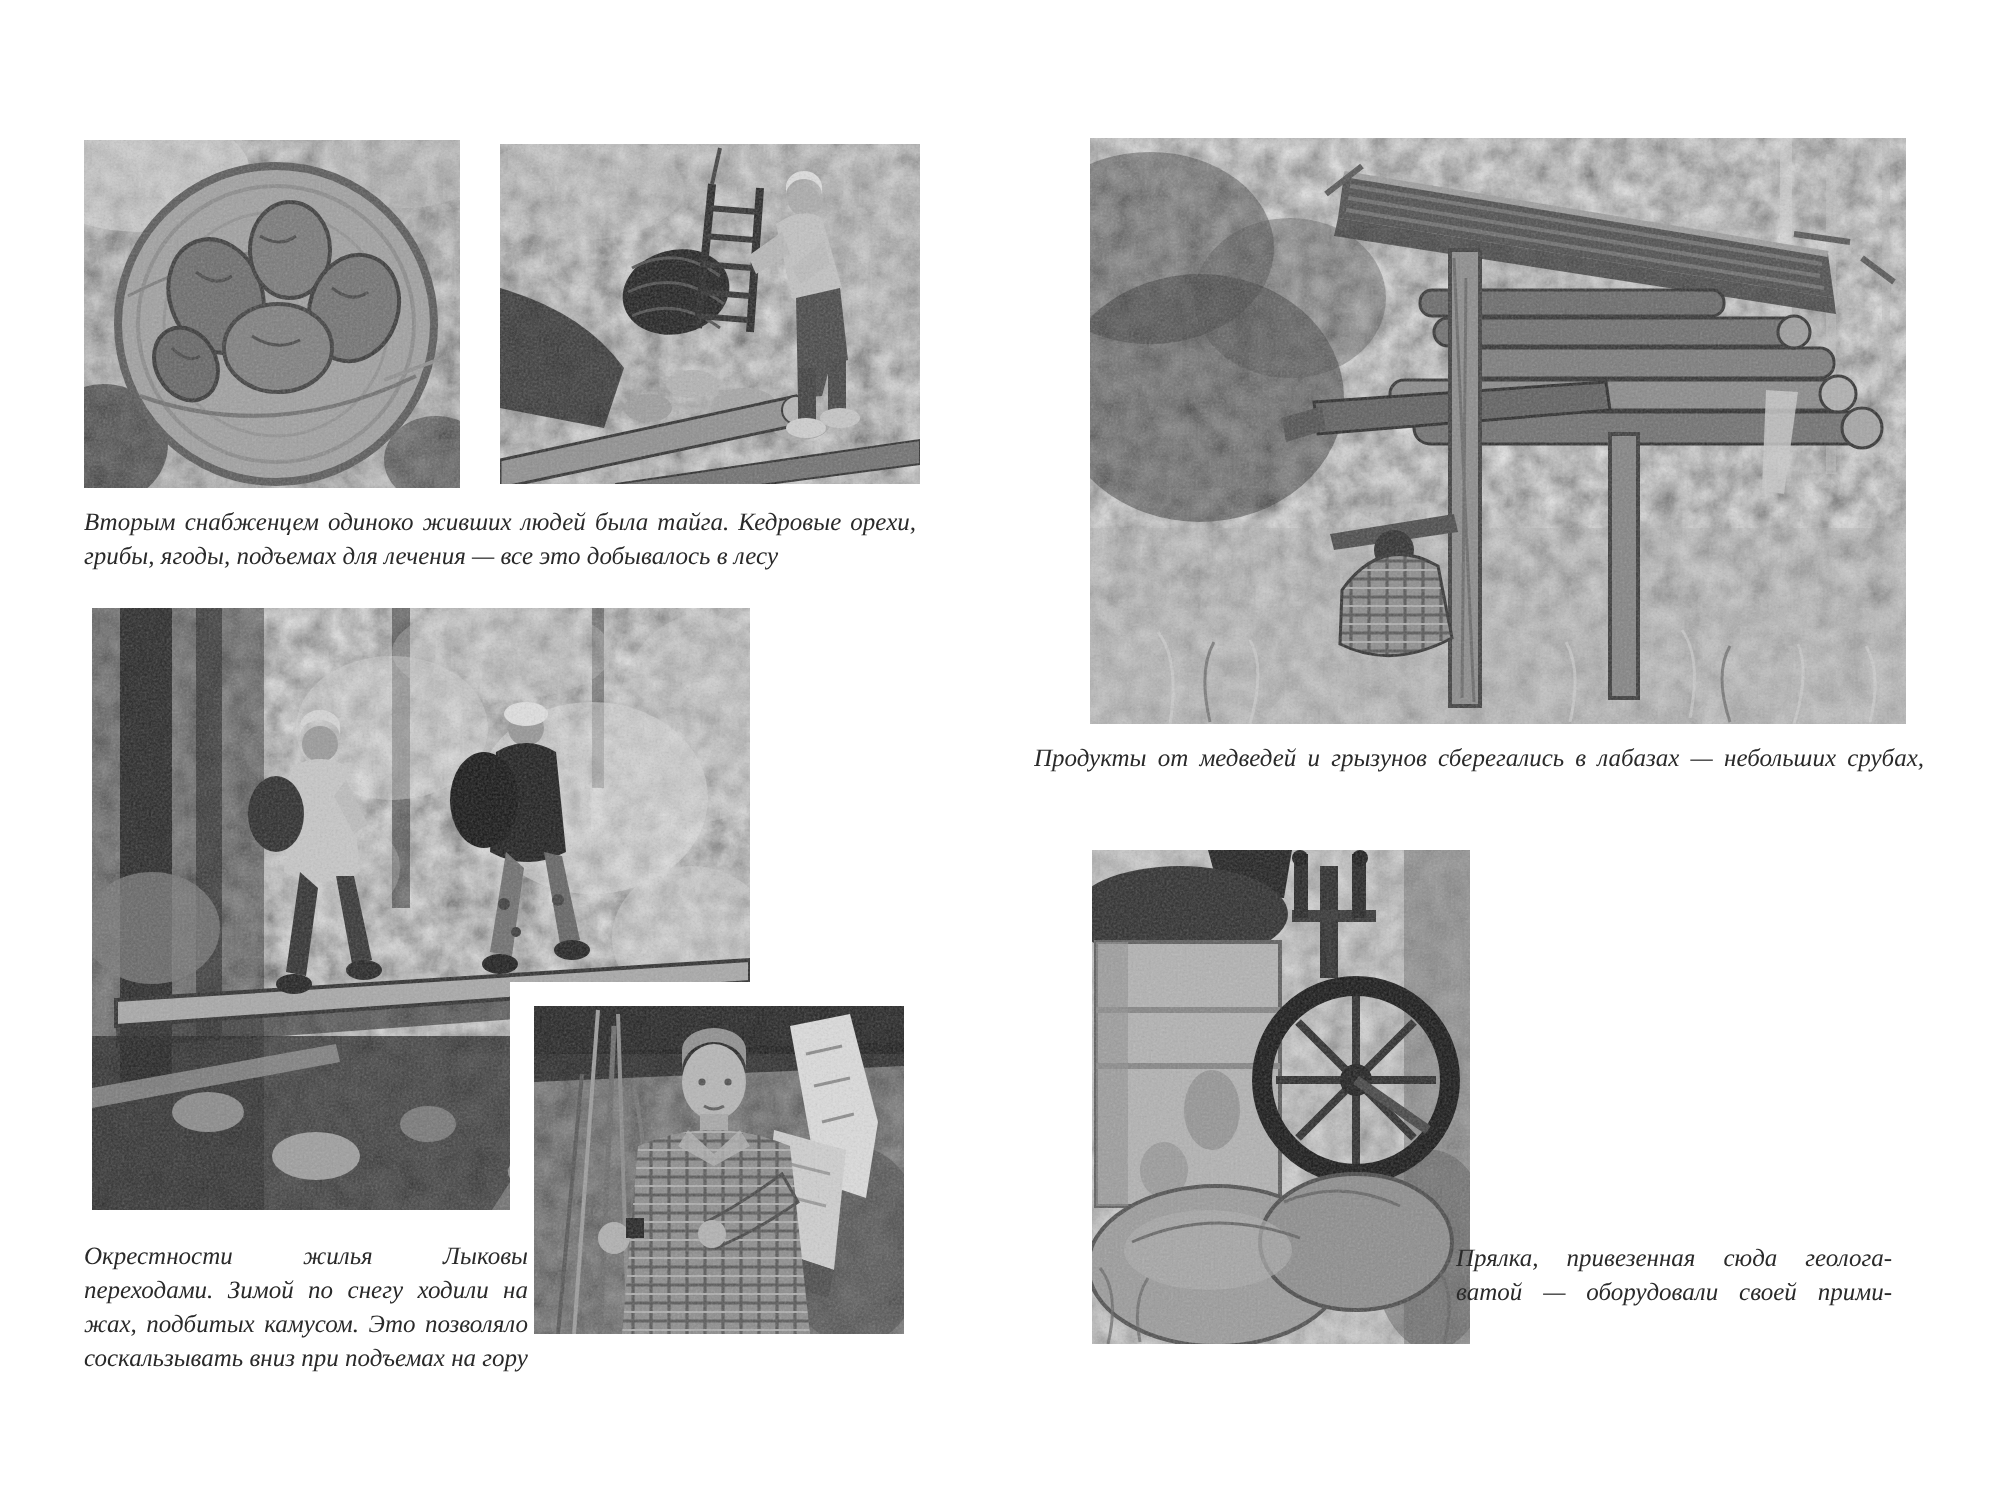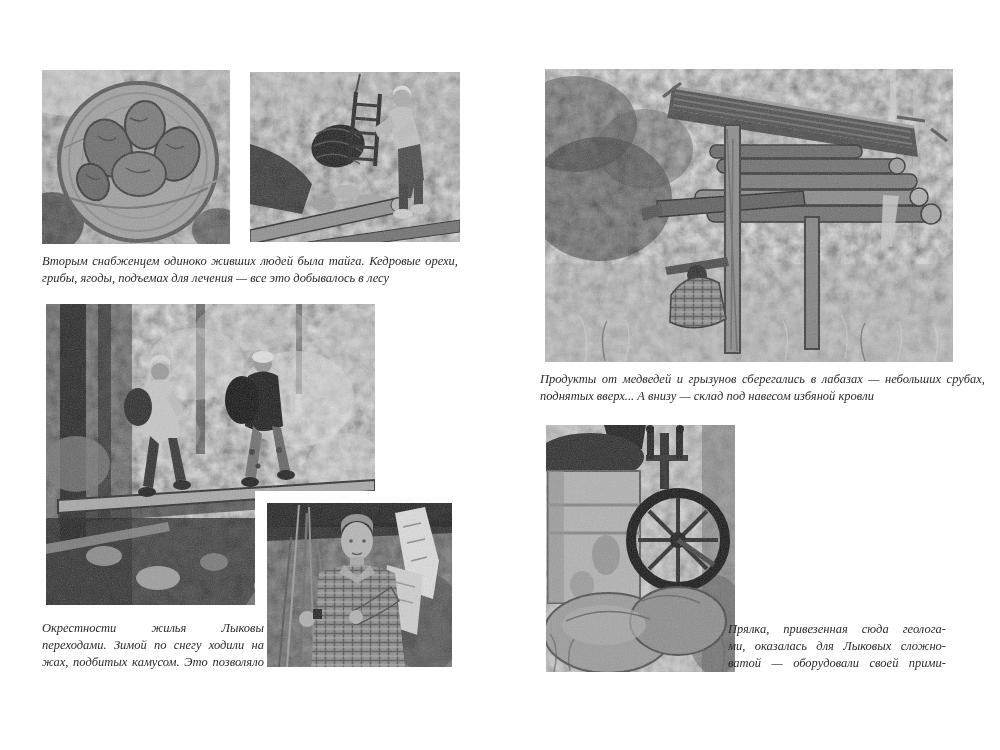--- a/index.html
+++ b/index.html
@@ -193,20 +193,21 @@
       <circle cx="40" cy="116" r="8" fill="#b0b0b0"></circle>
       <rect x="46" y="106" width="9" height="10" fill="#222222"></rect>
       <rect width="185" height="164" filter="url(#grain)" opacity=".3"></rect>
     </svg>
   </figure>
 
   <div class="cap" style="left:42px;top:620px;width:222px">
     <div class="ln j">Окрестности жилья Лыковы оборудовали</div>
     <div class="ln j">переходами. Зимой по снегу ходили на лы-</div>
     <div class="ln j">жах, подбитых камусом. Это позволяло не</div>
+    <div class="ln">соскальзывать вниз при подъемах на гору</div>
   </div>
 
   <figure class="ph" style="left:545px;top:69px">
     <svg width="408" height="293" viewBox="0 0 408 293">
       <rect width="408" height="293" fill="#757575"></rect>
       <rect width="408" height="293" filter="url(#fol)" opacity=".95"></rect>
       <ellipse cx="55" cy="130" rx="72" ry="62" fill="#2e2e2e" opacity=".5"></ellipse>
       <ellipse cx="30" cy="55" rx="62" ry="48" fill="#383838" opacity=".45"></ellipse>
       <ellipse cx="100" cy="80" rx="48" ry="40" fill="#4a4a4a" opacity=".4"></ellipse>
       <rect x="345" y="0" width="6" height="150" fill="#cfcfcf" opacity=".55"></rect>
@@ -242,23 +243,22 @@
       <path d="M120 198 L182 188 L184 197 L122 206 Z" fill="#4a4a4a"></path>
       <circle cx="152" cy="206" r="10" fill="#2f2f2f"></circle>
       <path d="M126 226 q20 -28 48 -12 l7 36 q-30 16 -56 3 z" fill="url(#plaid)" stroke="#333333" stroke-width="1.5"></path>
 
       <path d="M40 293 q5 -32 -6 -46 M80 293 q8 -28 0 -42 M300 290 q6 -30 -4 -44 M352 293 q8 -26 2 -40 M390 292 q6 -24 -2 -38 M240 292 q6 -26 -2 -40" stroke="#d2d2d2" stroke-width="1.5" fill="none" opacity=".6"></path>
       <path d="M60 292 q-6 -26 2 -40 M320 292 q-8 -24 0 -38" stroke="#5f5f5f" stroke-width="1.5" fill="none" opacity=".7"></path>
       <rect width="408" height="293" filter="url(#grain)" opacity=".3"></rect>
     </svg>
   </figure>
 
-  <div class="cap" style="left:540px;top:371px;width:445px">
+  <div class="cap" style="left:517px;top:371px;width:445px">
     <div class="ln j">Продукты от медведей и грызунов сберегались в лабазах — небольших срубах,</div>
-    <div class="ln">поднятых вверх... А внизу — склад под навесом избяной кровли</div>
   </div>
 
   <figure class="ph" style="left:546px;top:425px">
     <svg width="189" height="247" viewBox="0 0 189 247">
       <rect width="189" height="247" fill="#bcbcbc"></rect>
       <rect width="189" height="247" filter="url(#fol)" opacity=".6"></rect>
       <rect x="156" y="0" width="33" height="247" fill="#6e6e6e" opacity=".55"></rect>
       <ellipse cx="170" cy="200" rx="30" ry="50" fill="#555555" opacity=".5"></ellipse>
 
       <path d="M58 0 L100 0 L96 24 L64 22 Z" fill="#1f1f1f"></path>
@@ -286,17 +286,16 @@
       <ellipse cx="132" cy="196" rx="48" ry="34" fill="#8d8d8d" stroke="#4a4a4a" stroke-width="2"></ellipse>
       <ellipse cx="58" cy="200" rx="42" ry="20" fill="#ababab" opacity=".7"></ellipse>
       <path d="M20 196 q40 -18 84 -2 M96 176 q28 -12 58 2" stroke="#666666" stroke-width="1.5" fill="none"></path>
       <path d="M8 247 q6 -26 -4 -38 M176 247 q6 -24 -2 -36 M24 246 q-4 -20 4 -32" stroke="#5f5f5f" stroke-width="1.5" fill="none" opacity=".7"></path>
       <rect width="189" height="247" filter="url(#grain)" opacity=".3"></rect>
     </svg>
   </figure>
 
   <div class="cap" style="left:728px;top:621px;width:218px">
     <div class="ln j">Прялка, привезенная сюда геолога-</div>
-    <div class="ln j">ми, оказалась для Лыковых сложно-</div>
     <div class="ln j">ватой — оборудовали своей прими-</div>
   </div>
 
 </div>
 
 </body></html>

